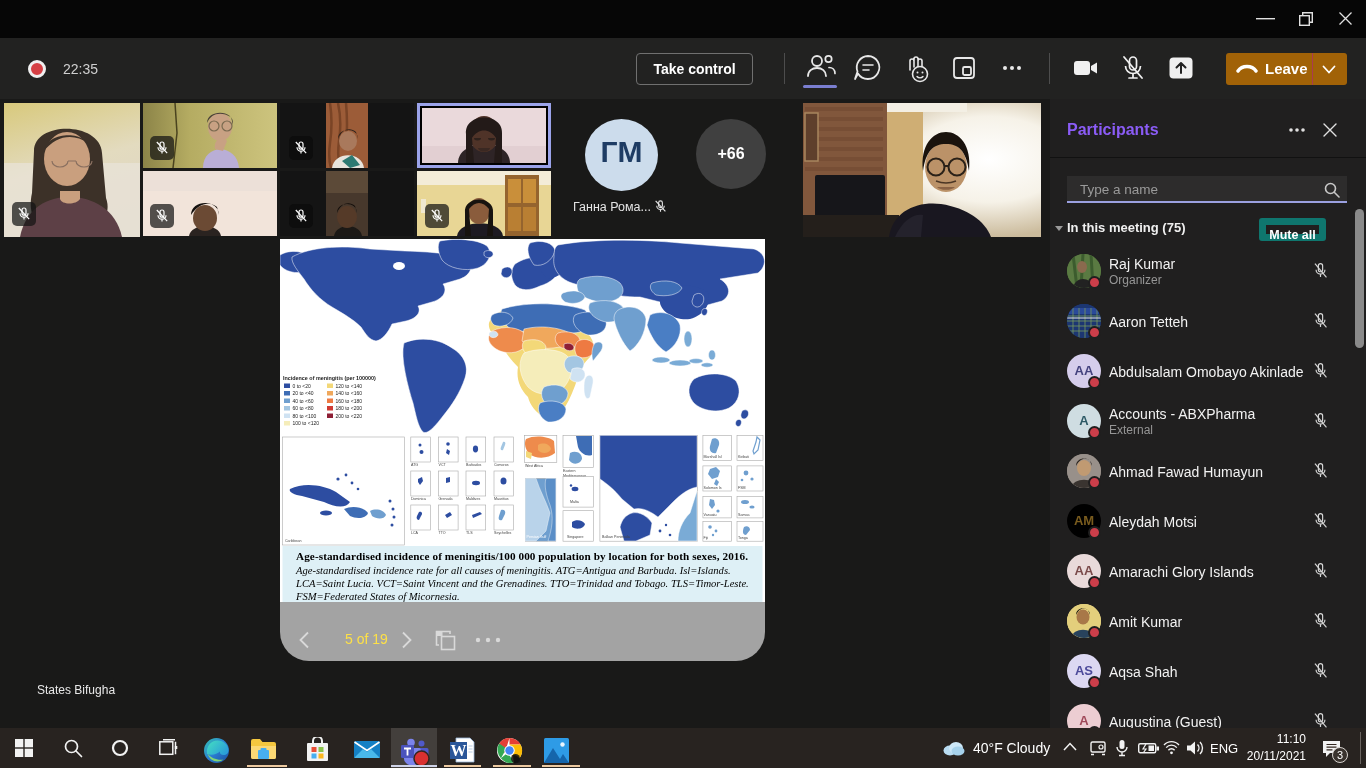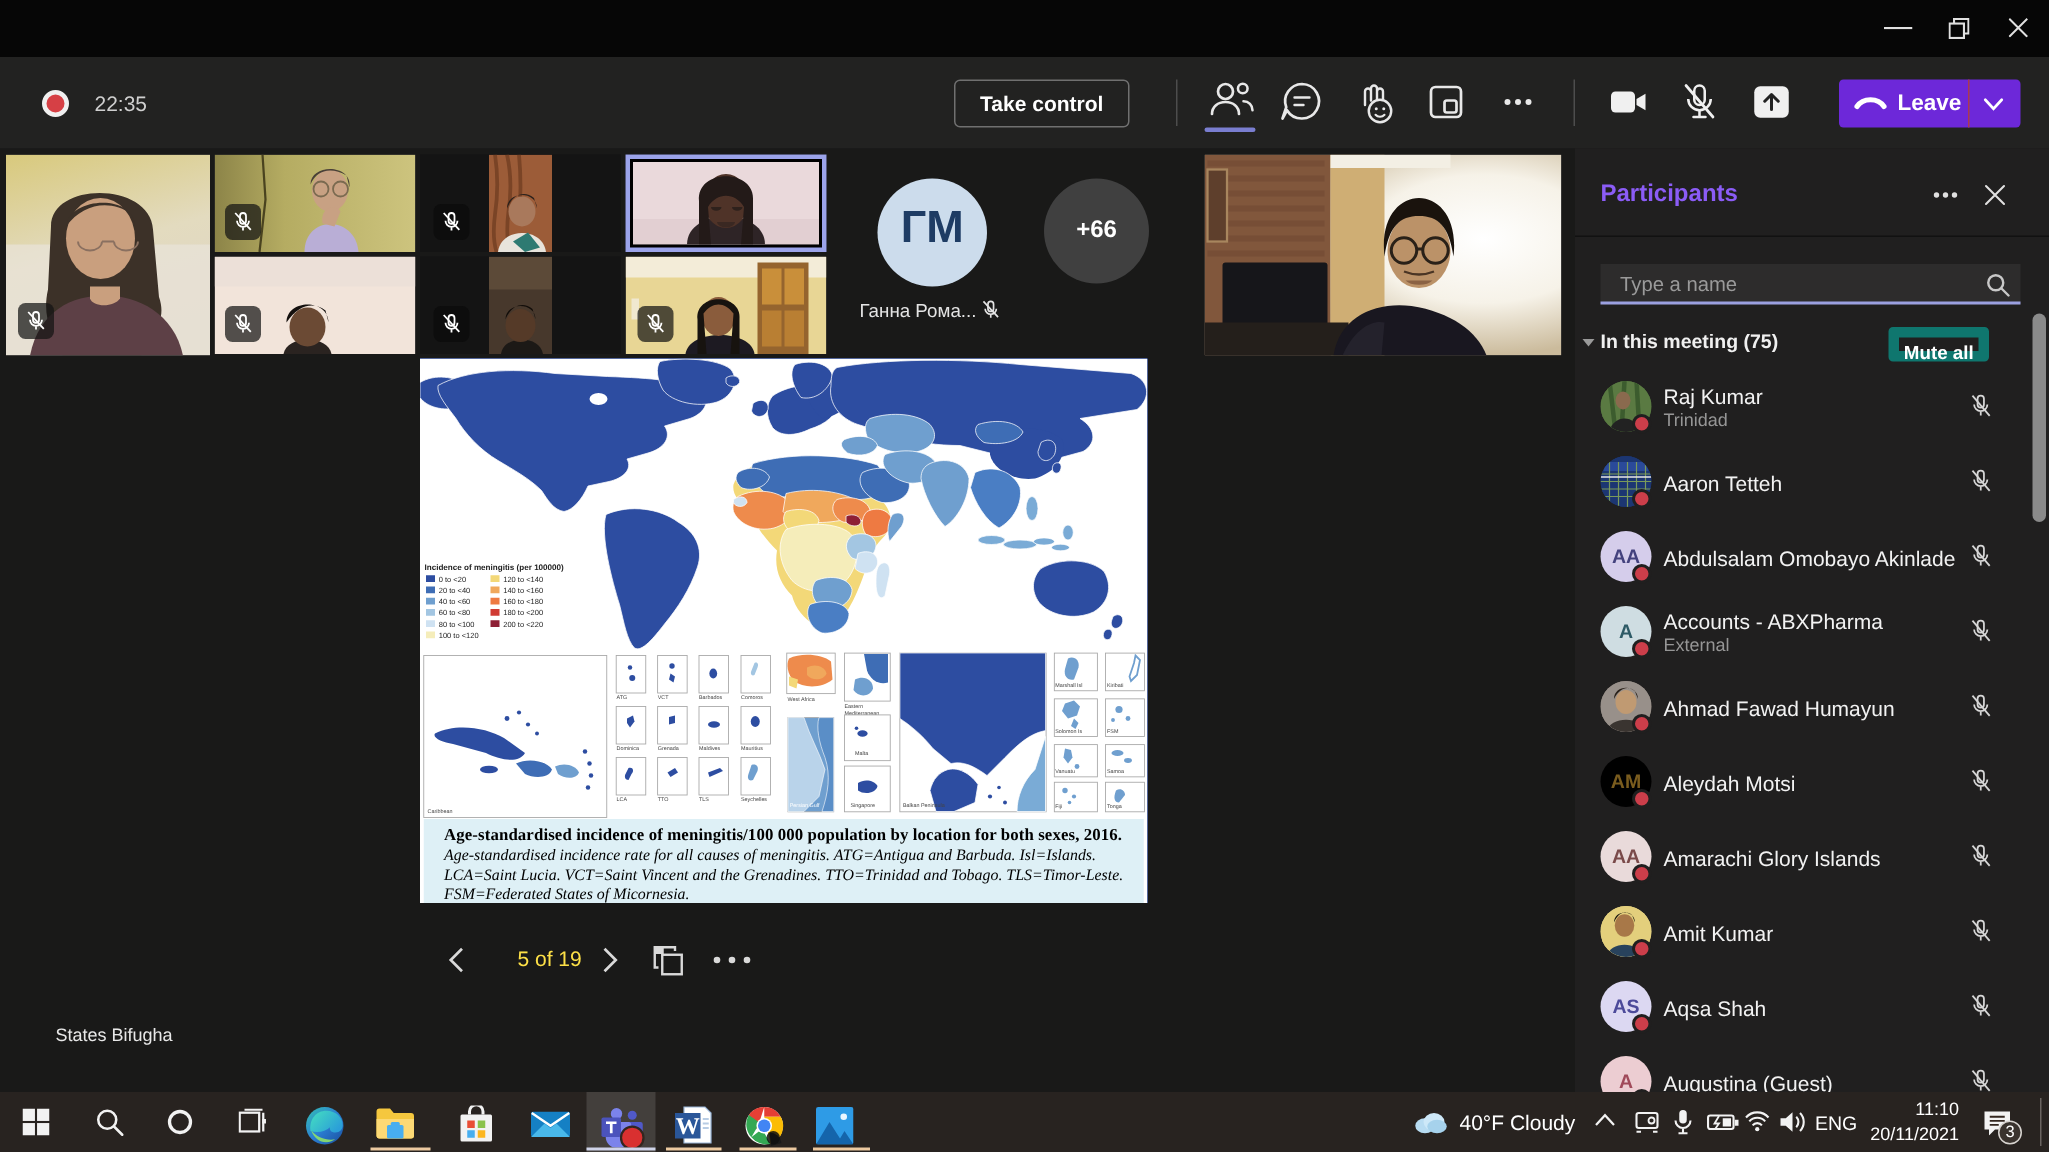--- a/index.html
+++ b/index.html
@@ -17,33 +17,33 @@
   #toolbar { position:absolute; left:0; top:38px; width:1366px; height:61px; background:#222221; }
   #rec-dot { position:absolute; left:28px; top:60px; width:18px; height:18px; border-radius:50%;
     background:#d64045; border:3px solid #f0f0f0; }
   #timer { position:absolute; left:63px; top:61px; color:#cfcfcf; font-size:14px; }
   #takecontrol { position:absolute; left:636px; top:53px; width:117px; height:32px;
     border:1px solid #707070; border-radius:4px; color:#fff; font-size:14px; font-weight:bold;
     text-align:center; line-height:30px; }
   .tdiv { position:absolute; top:53px; width:1px; height:31px; background:#4d4d4d; }
   .ticon { position:absolute; top:48px; width:40px; height:40px; }
   #leave { position:absolute; left:1226px; top:53px; width:121px; height:32px;
-    background:#6d28d9; border-radius:3px; }
+    background:#a16207; border-radius:3px; }
   #leave .txt { position:absolute; left:39px; top:7px; color:#fff; font-size:15px; font-weight:bold; }
   #leave .sep { position:absolute; left:86px; top:0; width:1px; height:32px; background:#a93a50; }
 
   
   #strip { position:absolute; left:0; top:99px; width:1050px; height:139px; background:#191918; }
   .vtile { position:absolute; overflow:hidden; background:#222; }
   .micbox { position:absolute; width:24px; height:24px; border-radius:5px; background:rgba(20,20,20,0.72); }
   .micbox svg { position:absolute; left:4px; top:4px; }
 
   
   #stage { position:absolute; left:0; top:238px; width:1050px; height:490px; background:#191918; }
-  #slide { position:absolute; left:280px; top:1px; width:485px; height:363px; background:#1d4ed8; }
+  #slide { position:absolute; left:280px; top:1px; width:485px; height:422px; background:#a3a3a3;border-radius:29px; }
   #navrow { position:absolute; left:290px; top:389px; width:260px; height:28px; color:#d9d9d9; }
   #pageno { position:absolute; left:55px; top:4px; font-size:14px; color:#fde047; }
   #presenter { position:absolute; left:37px; top:445px; color:#e8e8e8; font-size:12px; }
 
   
   #panel { position:absolute; left:1050px; top:99px; width:316px; height:629px; background:#201f1f; }
   #phead { position:absolute; left:0; top:0; width:316px; height:59px; border-bottom:1px solid #111; }
   #phead .t { position:absolute; left:17px; top:22px; color:#8b5cf6; font-size:16px; font-weight:bold; }
   #searchbox { position:absolute; left:17px; top:77px; width:280px; height:27px; background:#2d2c2c;
     border-bottom:2px solid #9ba0e0; }
@@ -631,21 +631,21 @@
         <div class="pav" style="background:#4a6b3a; overflow:hidden;">
           <svg width="34" height="34" viewBox="0 0 34 34">
             <rect width="34" height="34" fill="#5a7a42"></rect>
             <path d="M6 0 L10 34 M16 0 L14 34 M24 0 L26 34" stroke="#3c5c2e" stroke-width="3"></path>
             <ellipse cx="15" cy="13" rx="5" ry="6" fill="#8a6a4e"></ellipse>
             <path d="M6 34 C8 22 24 22 26 34 Z" fill="#222"></path>
           </svg>
         </div>
         <div class="pdot"></div>
         <div class="pname" style="top:6px;">Raj Kumar</div>
-        <div class="psub" style="top:23px;">Trinidad</div>
+        <div class="psub" style="top:23px;">Organizer</div>
         <svg class="pmicico" style="position:absolute; left:262px; top:12px;" width="17" height="17" viewBox="0 0 20 20">
           <rect x="7.5" y="2" width="5" height="9.5" rx="2.5" fill="none" stroke="#d6d6d6" stroke-width="1.4"></rect>
           <path d="M4.8 9 a5.2 5.2 0 0 0 10.4 0 M10 14.5 v3.2" fill="none" stroke="#d6d6d6" stroke-width="1.4"></path>
           <path d="M3.5 2 L17 18" stroke="#d6d6d6" stroke-width="1.4"></path>
         </svg>
       </div>
 
       <div class="prow" style="top:201px;">
         <div class="pav" style="background:#1e3a7a; overflow:hidden;">
           <svg width="34" height="34" viewBox="0 0 34 34">

